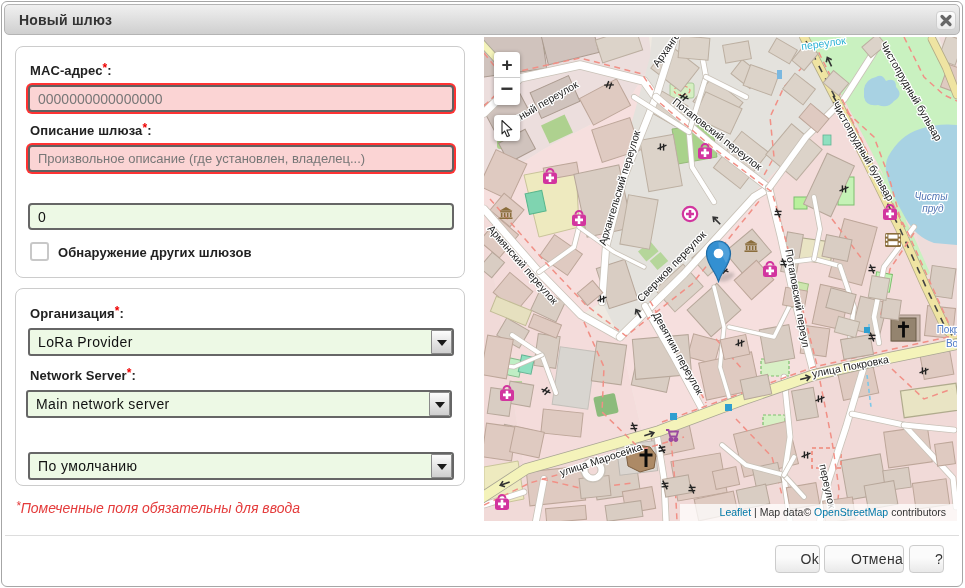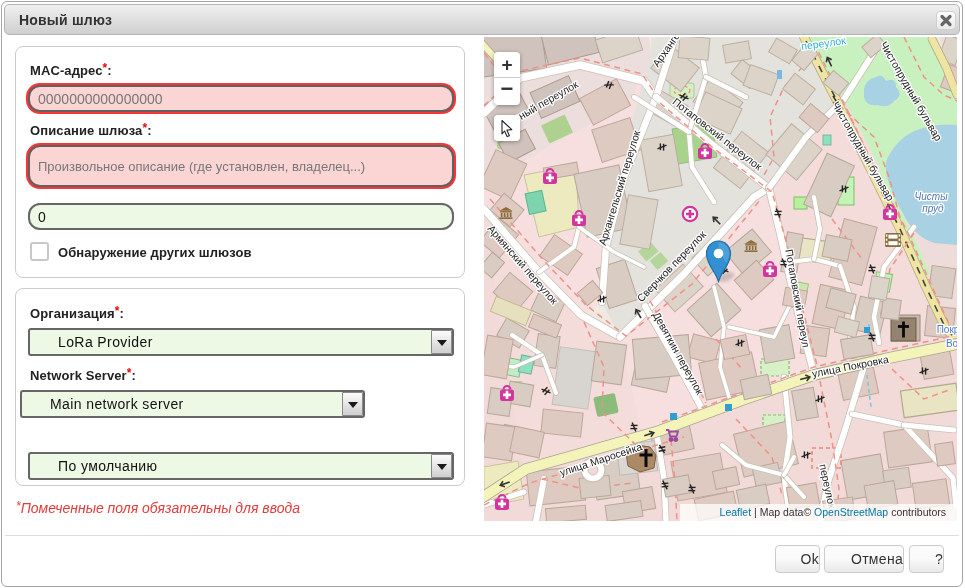--- a/index.html
+++ b/index.html
@@ -6,26 +6,26 @@
 #dlg { position:absolute; left:1px; top:1px; width:962px; height:586px; background:#fff;
   border:1px solid #a6a6a6; border-radius:6px; }
 #tbar { position:absolute; left:2px; top:2px; width:956px; height:31px; border:1px solid #b4b4b4;
   border-radius:5px; background:linear-gradient(#f0f0f0,#cfcfcf); }
 #tbar span.t { position:absolute; left:14px; top:7px; font-size:14px; font-weight:bold; color:#333; letter-spacing:0.2px; }
 #xbtn { position:absolute; right:3px; top:6px; width:20px; height:19px; border:1px solid #cfcfcf; border-radius:4px;
   background:linear-gradient(#fdfdfd,#eaeaea); }
 .lbl { position:absolute; font-size:13px; font-weight:bold; color:#222; letter-spacing:0.1px; }
 .lbl i { color:#e00; font-weight:bold; font-style:normal; font-size:12px; vertical-align:3px; }
 .box { position:absolute; border:1px solid #ccc; border-radius:8px; }
-.inp { position:absolute; border:2px solid #666; border-radius:12px; font-size:14px; color:#777;
+.inp { position:absolute; border:2px solid #666; border-radius:4px; font-size:14px; color:#777;
   padding-left:8px; display:flex; align-items:center; }
 .red { background:#fbd4d4; box-shadow:0 0 0 2px #f33; border-color:#616161;}
 .grn { background:#edf9e5; color:#111; }
 .sel { position:absolute; border:2px solid #666; border-radius:3px; background:#edf9e5; font-size:14px; color:#111; }
-.sel span { position:absolute; left:8px; top:4px; letter-spacing:0.4px;margin-left:20px; }
+.sel span { position:absolute; left:8px; top:4px; letter-spacing:0.4px; }
 .sel .db { position:absolute; right:0; top:0; bottom:0; width:21px; background:linear-gradient(#fcfcfc,#cfcfcf);
   border:1px solid #8a8a8a; border-radius:0 1px 1px 0; }
 .sel .db:after { content:""; position:absolute; left:4.5px; top:9px; border:5px solid transparent; border-top:6.5px solid #1a1a1a; }
 #note { position:absolute; left:14px; top:497px; font-size:14px; font-style:italic; color:#e43b3b; }
 #note i { font-size:12px; vertical-align:3px; font-style:italic; }
 #bpane { position:absolute; left:3px; right:3px; top:533px; height:48px; border-top:1px solid #ddd; background:#fff; }
 .btn { position:absolute; top:543px; height:28px; border:1px solid #ccc; border-radius:4px;
   background:linear-gradient(#fbfbfb 45%,#e9e9e9); color:#333; font-size:14px; text-align:right; line-height:27px; letter-spacing:0.3px;}
 #map { position:absolute; left:482px; top:35px; width:473px; height:484px; overflow:hidden; }
 .lctl { position:absolute; width:26px; background:#fff; border-radius:4px; box-shadow:0 1px 4px rgba(0,0,0,0.35); }
@@ -38,32 +38,32 @@
       <div id="xbtn">
         <svg width="18" height="17" viewBox="0 0 18 17" style="position:absolute;left:0;top:0">
           <path d="M5,4.5 L13,12.5 M13,4.5 L5,12.5" stroke="#676767" stroke-width="3.2" stroke-linecap="round"></path>
         </svg>
       </div>
     </div>
 <div class="box" style="left:13px;top:44px;width:450px;height:232px"></div>
 <div class="lbl" style="left:28px;top:59px">MAC-адрес<i>*</i>:</div>
 <div class="inp red" style="left:26px;top:83px;width:426px;height:27px">0000000000000000</div>
 <div class="lbl" style="left:28px;top:119px">Описание шлюза<i>*</i>:</div>
-<div class="inp red" style="left:26px;top:143px;width:426px;height:42px;font-size:13px">Произвольное описание (где установлен, владелец...)</div>
+<div class="inp red" style="left:26px;top:143px;width:426px;height:27px;font-size:13px">Произвольное описание (где установлен, владелец...)</div>
 <div class="inp grn" style="left:26px;top:201px;width:426px;height:27px">0</div>
 <div id="chk"></div>
 <div class="lbl" style="left:56px;top:243px">Обнаружение других шлюзов</div>
 <div class="box" style="left:13px;top:286px;width:450px;height:198px"></div>
 <div class="lbl" style="left:28px;top:302px">Организация<i>*</i>:</div>
 <div class="sel" style="left:26px;top:326px;width:426px;height:28px">
       <span>LoRa Provider</span>
       <div class="db"></div>
     </div>
 <div class="lbl" style="left:28px;top:364px">Network Server<i>*</i>:</div>
-<div class="sel" style="left:18px;top:388px;width:345px;height:28px">
+<div class="sel" style="left:24px;top:388px;width:426px;height:28px">
       <span>Main network server</span>
       <div class="db"></div>
     </div>
 <div class="sel" style="left:26px;top:450px;width:426px;height:28px">
       <span>По умолчанию</span>
       <div class="db"></div>
     </div>
 <div id="note"><i>*</i>Помеченные поля обязательны для ввода</div>
 <div id="bpane"></div>
 <div class="btn" style="left:773px;width:45px">Ok</div>

